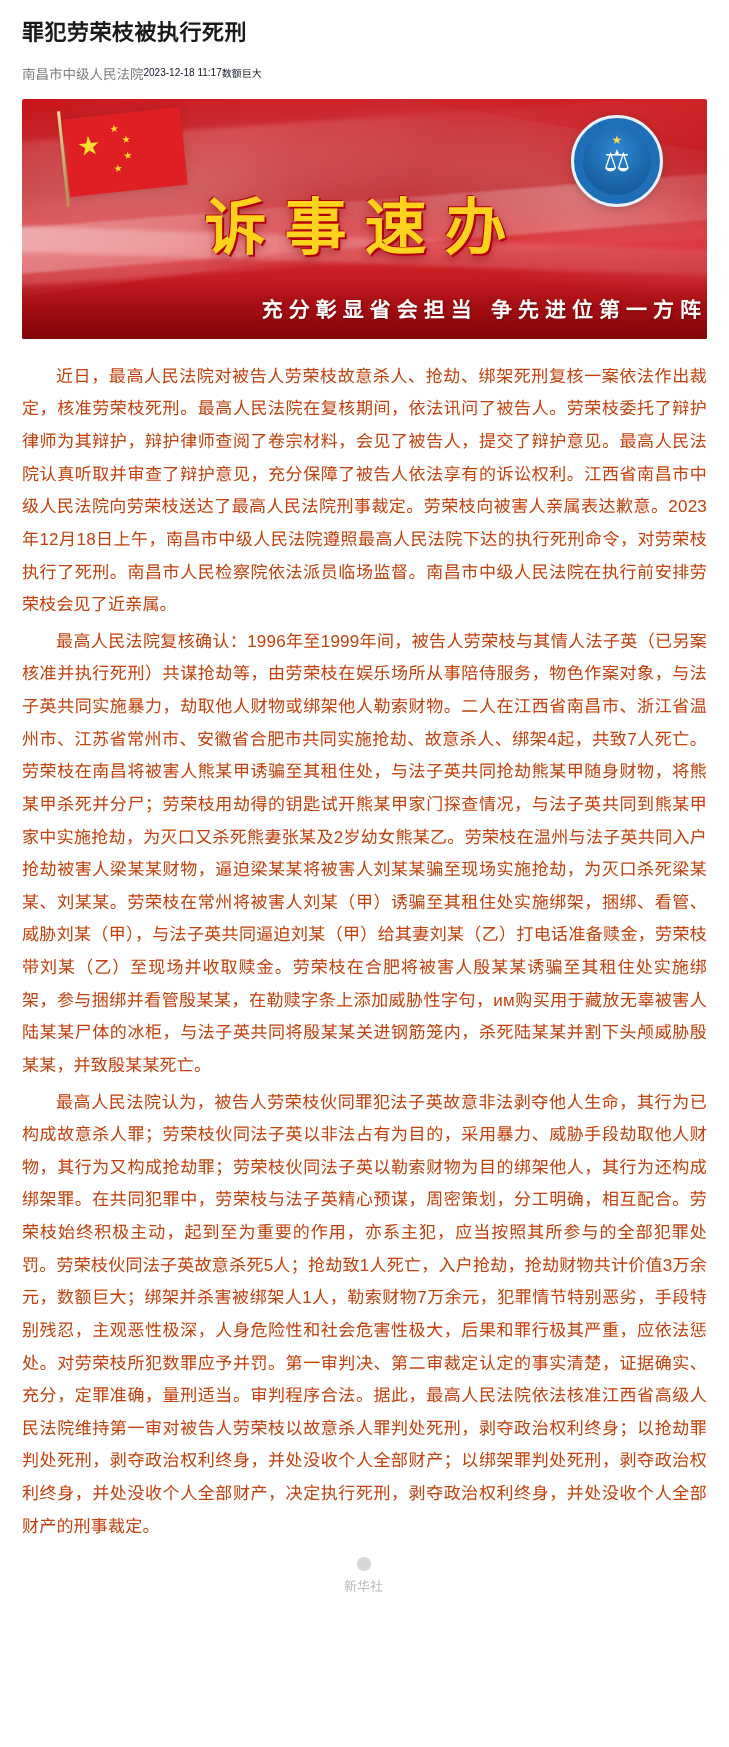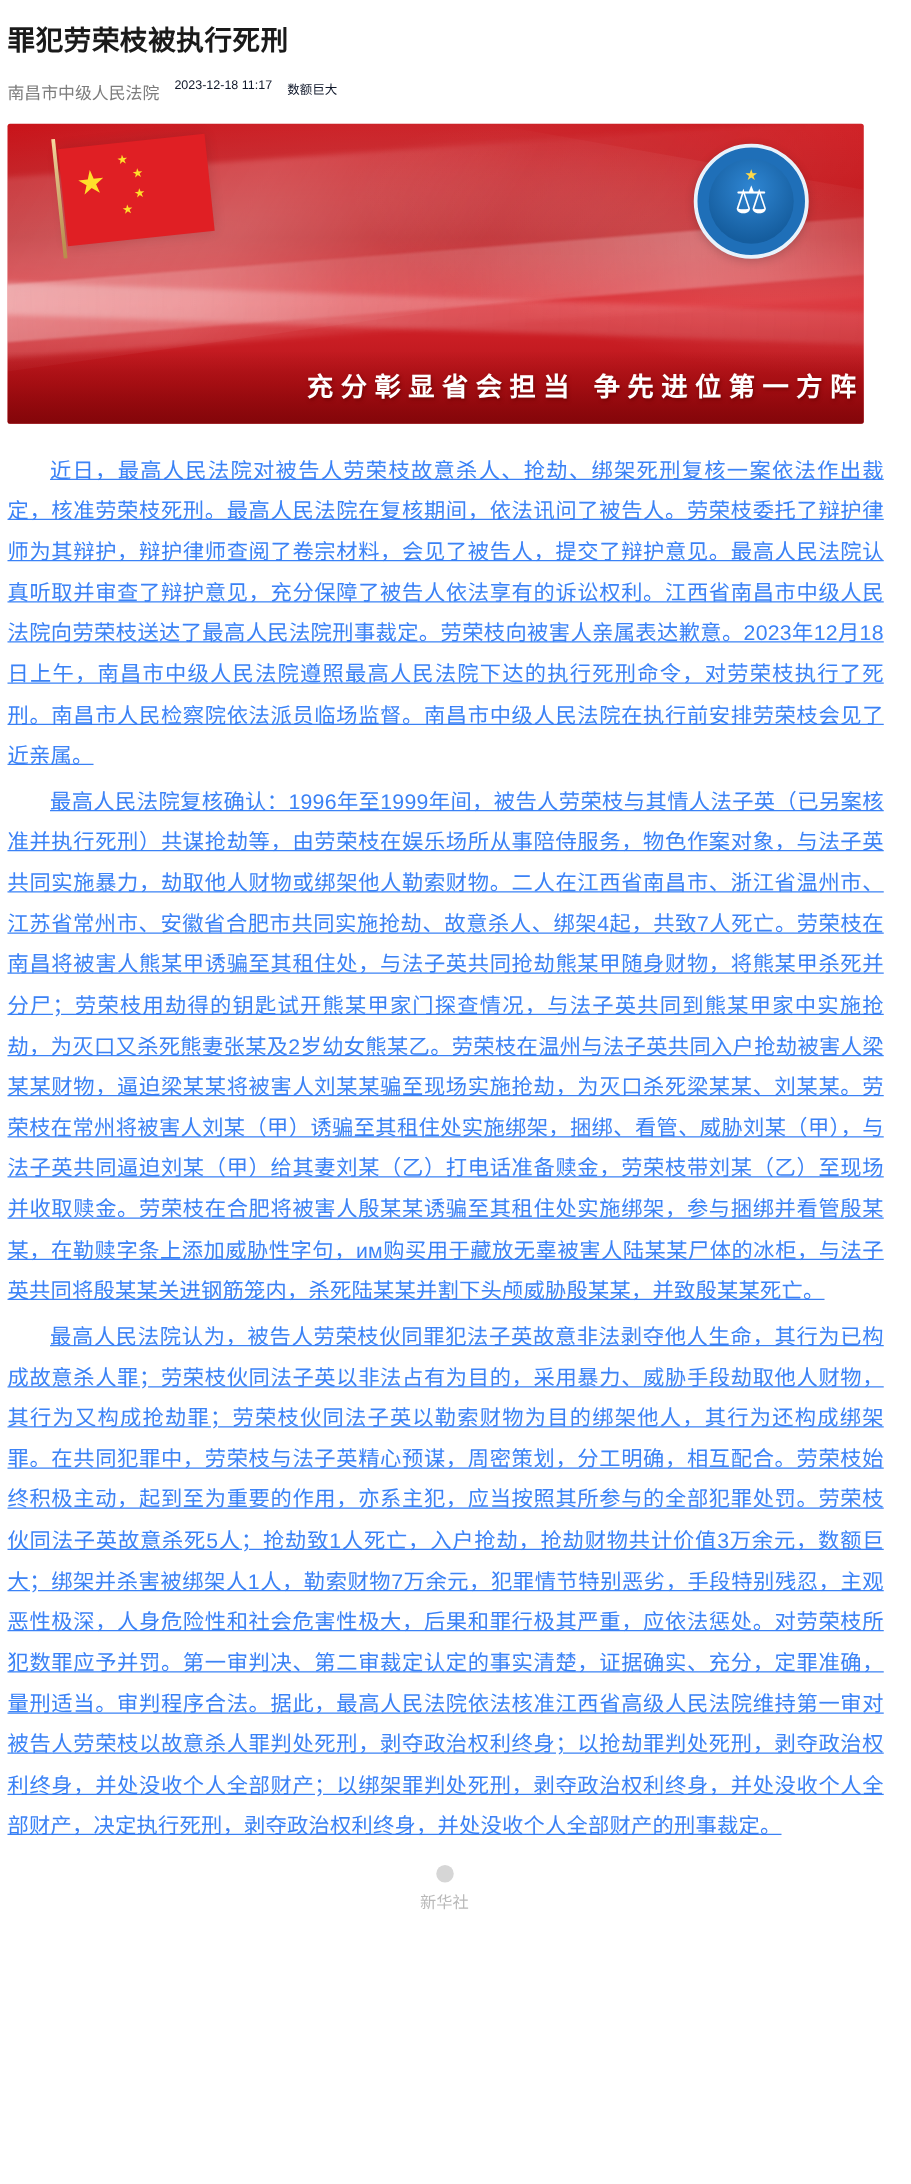--- a/index.html
+++ b/index.html
@@ -10,35 +10,35 @@
   }
   body {
     width: 729px;
     font-family: "Liberation Sans", "DejaVu Sans", sans-serif;
     color: #222222;
     -webkit-font-smoothing: antialiased;
   }
   .page {
     width: 729px;
     box-sizing: border-box;
-    padding: 18px 22px 10px 6px;
+    padding: 18px 22px 10px 22px;
     position: relative;
     min-height: 1747px;
   }
   .article-title {
     font-size: 22px;
     font-weight: bold;
     color: #1a1a1a;
     line-height: 1.4;
     margin: 0 0 14px 0;
     letter-spacing: 0.5px;
   }
   .meta-row {
     display: flex;
-    gap: 12px;
+    align-items: center;
     font-size: 13px;
     color: #9a9a9a;
     margin-bottom: 16px;
   }
   .meta-source {
     color: #7d7d7d;
     font-size: 13.5px;
   }
   .meta-time, .meta-place {
     color: #0f172a;
@@ -216,27 +216,26 @@
     right: 0;
     bottom: 0;
     height: 58px;
     background: linear-gradient(180deg, rgba(150,8,12,0.0) 0%, rgba(150,8,12,0.55) 45%, rgba(128,5,9,0.9) 100%);
   }
 
   
   .content p {
     font-size: 17px;
     line-height: 1.92;
-    color: #3b82f6;
+    color: #c2410c;
     margin: 0 0 4px 0;
     text-align: justify;
     text-justify: inter-ideograph;
     text-indent: 2em;
     letter-spacing: 0.2px;
-    text-decoration: underline;
   }
   .footer-brand {
     margin-top: 14px;
     display: flex;
     justify-content: flex-end;
     align-items: center;
     gap: 5px;
     color: #b9b9b9;
     font-size: 13px;
     padding-right: 2px;
@@ -280,20 +279,21 @@
     </div>
 
     <div class="emblem">
       <div class="emblem-inner">
         <span class="emblem-star">★</span>
         <span class="emblem-scale">⚖</span>
       </div>
     </div>
 
     <div class="banner-bottom-band"></div>
+    <div class="banner-title">诉事速办</div>
     <div class="banner-sub">充分彰显省会担当  争先进位第一方阵</div>
   </div>
 
   <div class="content">
     <p>近日，最高人民法院对被告人劳荣枝故意杀人、抢劫、绑架死刑复核一案依法作出裁定，核准劳荣枝死刑。最高人民法院在复核期间，依法讯问了被告人。劳荣枝委托了辩护律师为其辩护，辩护律师查阅了卷宗材料，会见了被告人，提交了辩护意见。最高人民法院认真听取并审查了辩护意见，充分保障了被告人依法享有的诉讼权利。江西省南昌市中级人民法院向劳荣枝送达了最高人民法院刑事裁定。劳荣枝向被害人亲属表达歉意。2023年12月18日上午，南昌市中级人民法院遵照最高人民法院下达的执行死刑命令，对劳荣枝执行了死刑。南昌市人民检察院依法派员临场监督。南昌市中级人民法院在执行前安排劳荣枝会见了近亲属。</p>
     <p>最高人民法院复核确认：1996年至1999年间，被告人劳荣枝与其情人法子英（已另案核准并执行死刑）共谋抢劫等，由劳荣枝在娱乐场所从事陪侍服务，物色作案对象，与法子英共同实施暴力，劫取他人财物或绑架他人勒索财物。二人在江西省南昌市、浙江省温州市、江苏省常州市、安徽省合肥市共同实施抢劫、故意杀人、绑架4起，共致7人死亡。劳荣枝在南昌将被害人熊某甲诱骗至其租住处，与法子英共同抢劫熊某甲随身财物，将熊某甲杀死并分尸；劳荣枝用劫得的钥匙试开熊某甲家门探查情况，与法子英共同到熊某甲家中实施抢劫，为灭口又杀死熊妻张某及2岁幼女熊某乙。劳荣枝在温州与法子英共同入户抢劫被害人梁某某财物，逼迫梁某某将被害人刘某某骗至现场实施抢劫，为灭口杀死梁某某、刘某某。劳荣枝在常州将被害人刘某（甲）诱骗至其租住处实施绑架，捆绑、看管、威胁刘某（甲），与法子英共同逼迫刘某（甲）给其妻刘某（乙）打电话准备赎金，劳荣枝带刘某（乙）至现场并收取赎金。劳荣枝在合肥将被害人殷某某诱骗至其租住处实施绑架，参与捆绑并看管殷某某，在勒赎字条上添加威胁性字句，им购买用于藏放无辜被害人陆某某尸体的冰柜，与法子英共同将殷某某关进钢筋笼内，杀死陆某某并割下头颅威胁殷某某，并致殷某某死亡。</p>
     <p>最高人民法院认为，被告人劳荣枝伙同罪犯法子英故意非法剥夺他人生命，其行为已构成故意杀人罪；劳荣枝伙同法子英以非法占有为目的，采用暴力、威胁手段劫取他人财物，其行为又构成抢劫罪；劳荣枝伙同法子英以勒索财物为目的绑架他人，其行为还构成绑架罪。在共同犯罪中，劳荣枝与法子英精心预谋，周密策划，分工明确，相互配合。劳荣枝始终积极主动，起到至为重要的作用，亦系主犯，应当按照其所参与的全部犯罪处罚。劳荣枝伙同法子英故意杀死5人；抢劫致1人死亡，入户抢劫，抢劫财物共计价值3万余元，数额巨大；绑架并杀害被绑架人1人，勒索财物7万余元，犯罪情节特别恶劣，手段特别残忍，主观恶性极深，人身危险性和社会危害性极大，后果和罪行极其严重，应依法惩处。对劳荣枝所犯数罪应予并罚。第一审判决、第二审裁定认定的事实清楚，证据确实、充分，定罪准确，量刑适当。审判程序合法。据此，最高人民法院依法核准江西省高级人民法院维持第一审对被告人劳荣枝以故意杀人罪判处死刑，剥夺政治权利终身；以抢劫罪判处死刑，剥夺政治权利终身，并处没收个人全部财产；以绑架罪判处死刑，剥夺政治权利终身，并处没收个人全部财产，决定执行死刑，剥夺政治权利终身，并处没收个人全部财产的刑事裁定。</p>
   </div>
 
   <div class="footer-brand">

